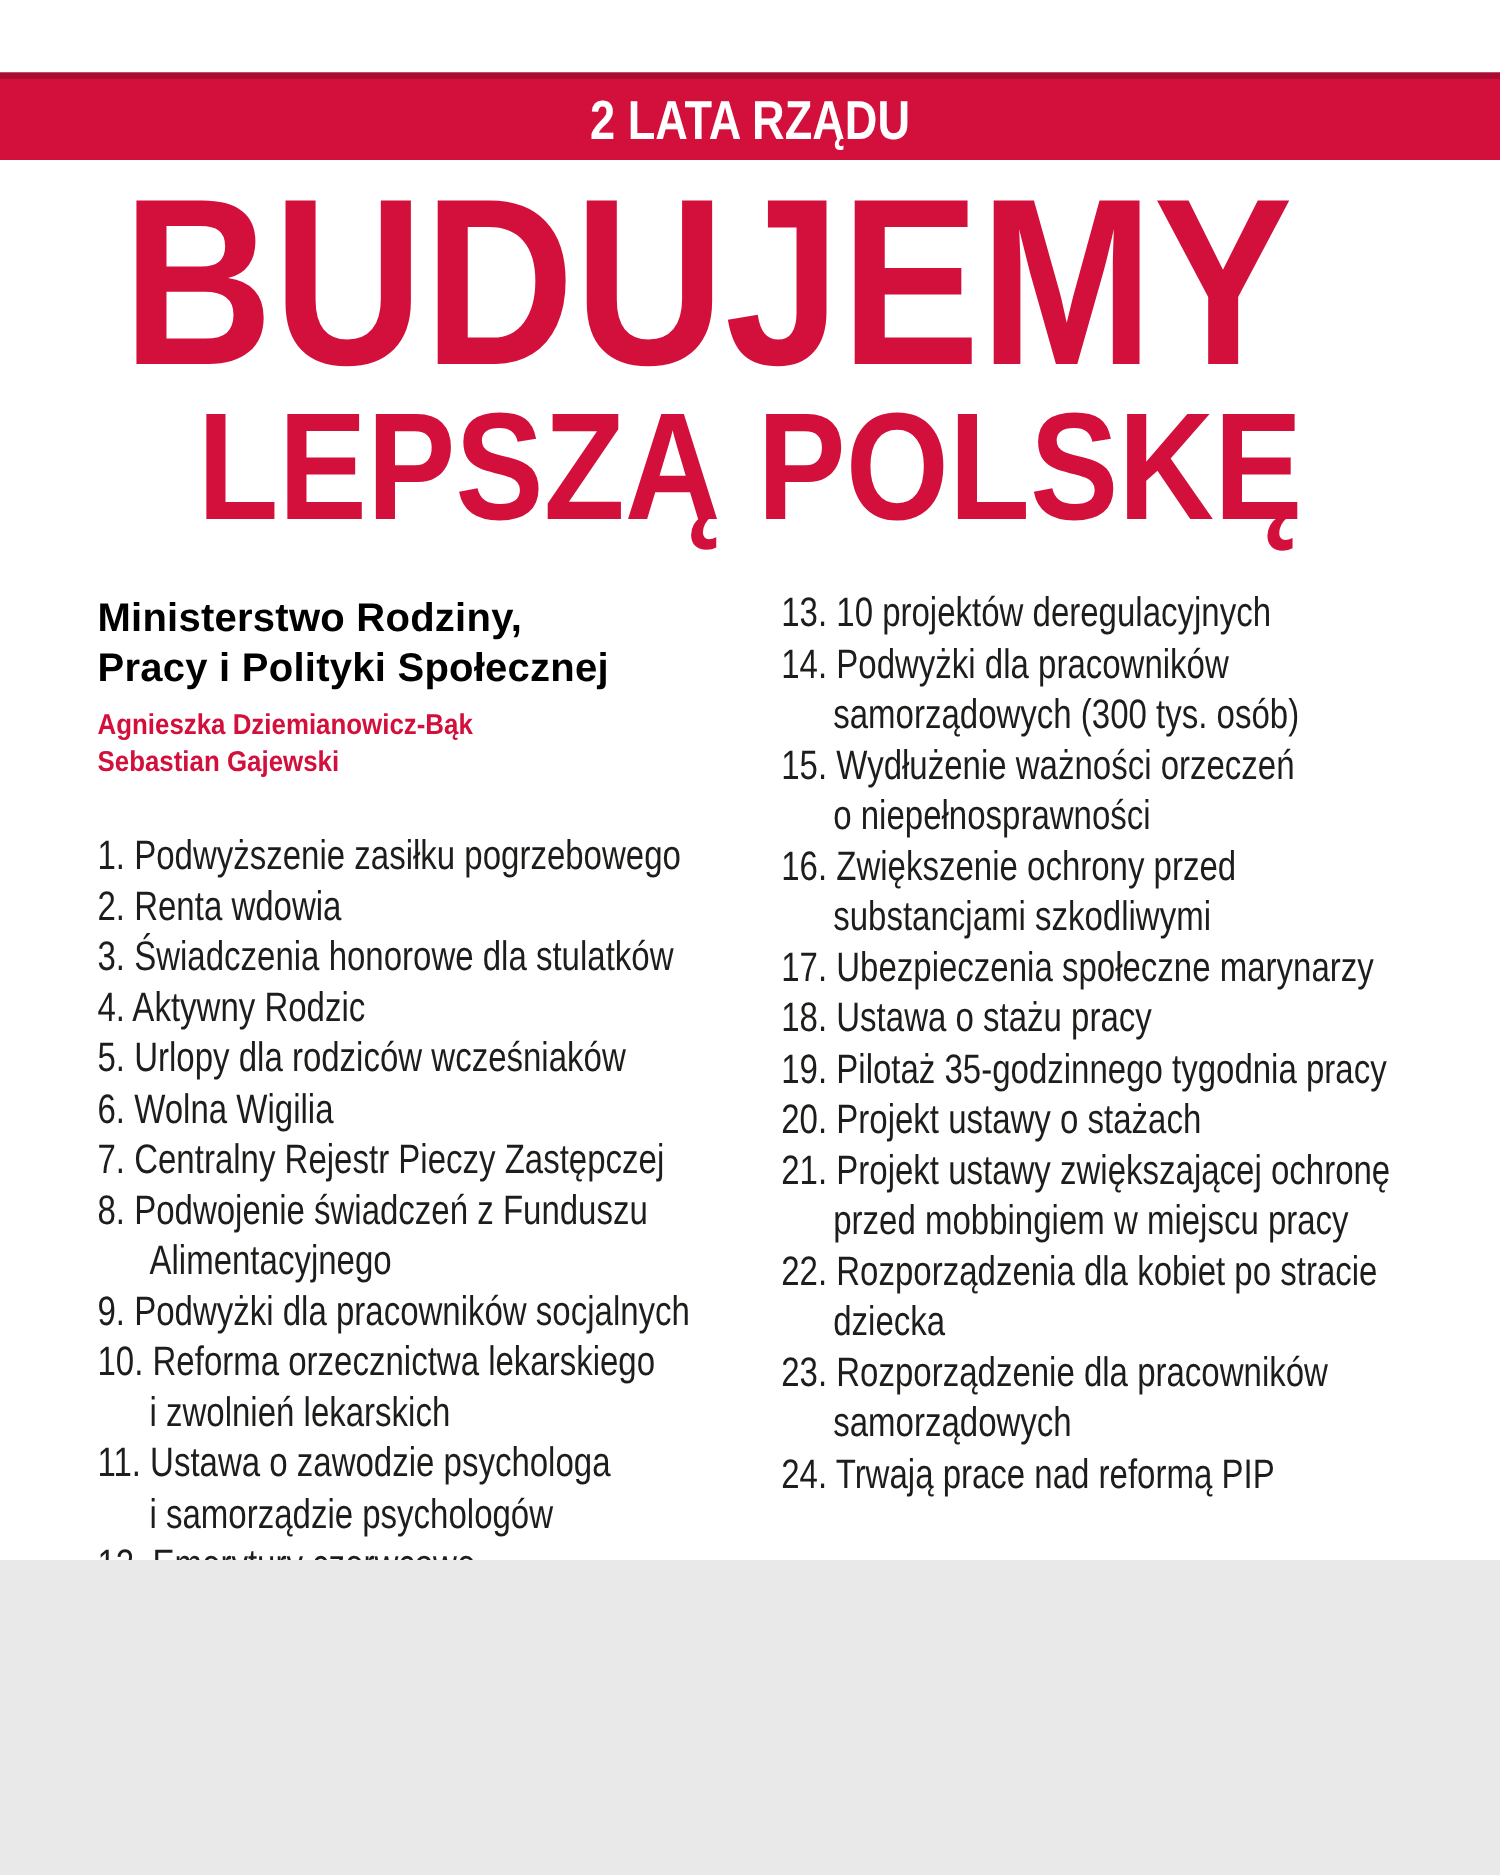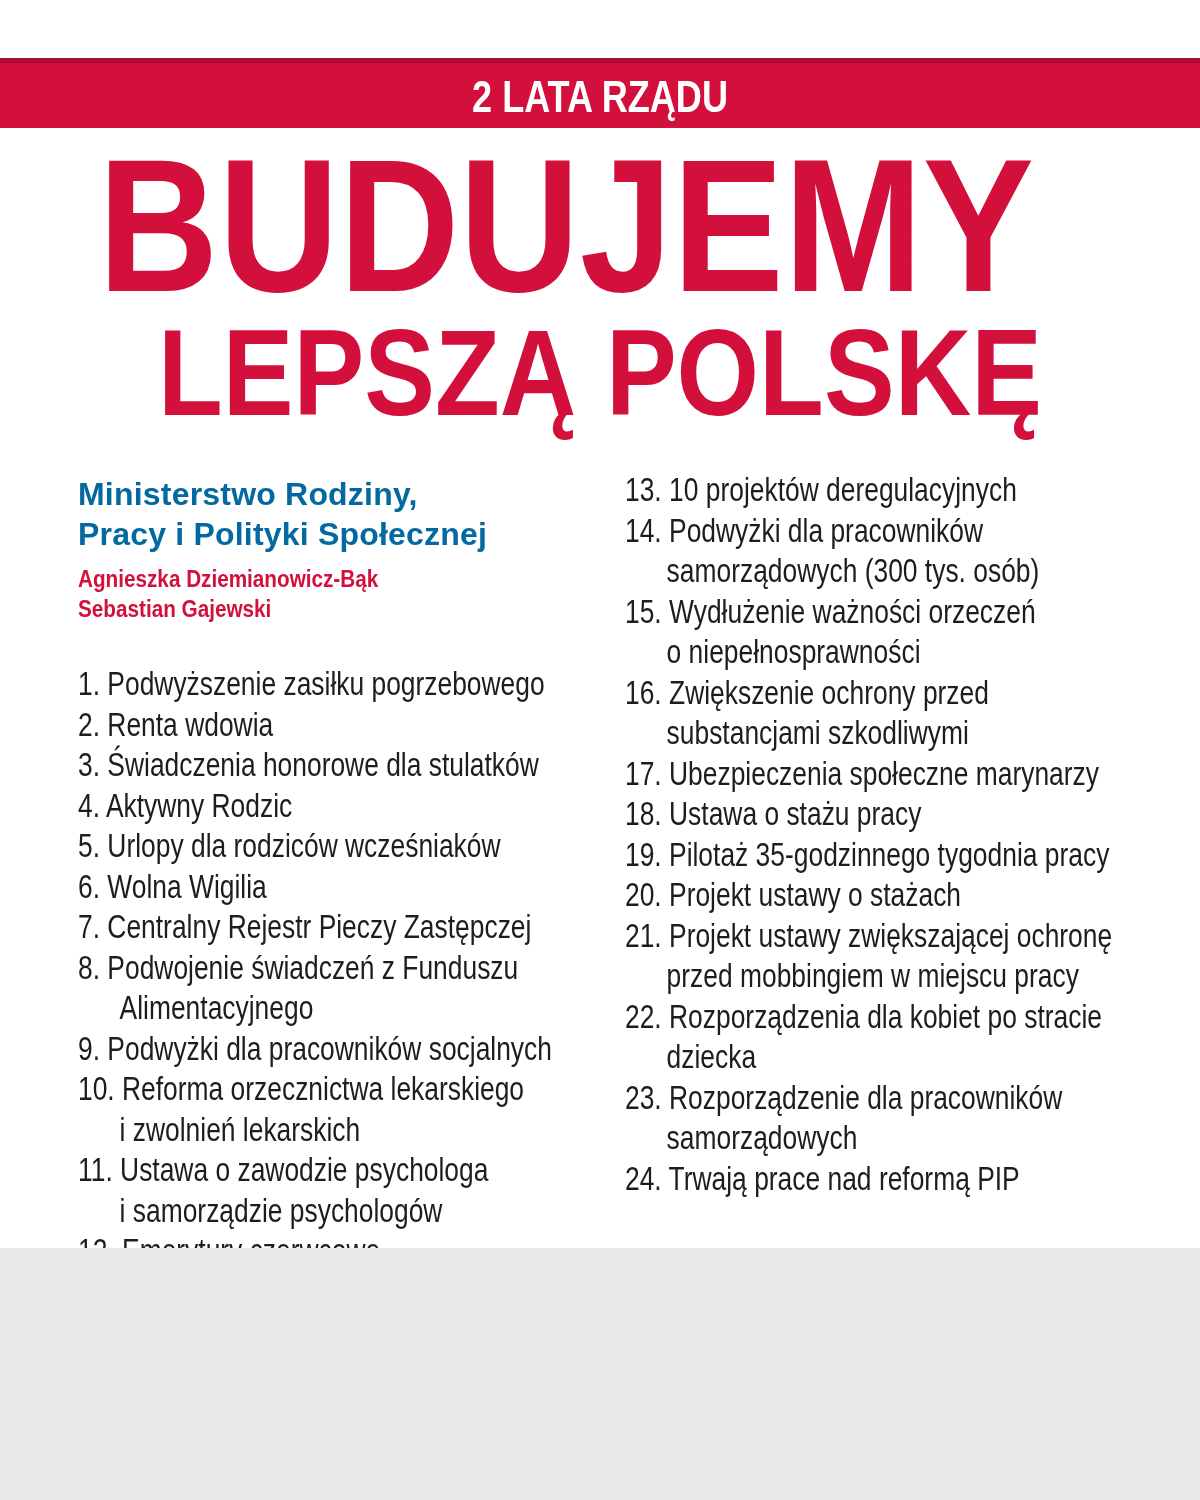--- a/index.html
+++ b/index.html
@@ -25,21 +25,21 @@
   .top-band .band-text{
     color:var(--white);font-weight:bold;font-size:44px;letter-spacing:0px;
     transform:scaleX(0.82);transform-origin:center;white-space:nowrap;padding-top:2px;
   }
   
   .headline-svg{position:absolute;overflow:visible;}
   .headline-svg text{fill:var(--brand-red);font-family:"Liberation Sans","DejaVu Sans",sans-serif;font-weight:bold;}
   
   .ministry{
     position:absolute;left:78px;top:474px;width:560px;
-    font-size:32px;line-height:40px;font-weight:bold;color:#0369a1;
+    font-size:32px;line-height:40px;font-weight:bold;color:#000000;
     white-space:pre-line;letter-spacing:0.2px;
   }
   .ministers{
     position:absolute;left:78px;top:564px;width:560px;
     font-size:23px;line-height:30px;font-weight:bold;color:var(--brand-red);
     transform:scaleX(0.9);transform-origin:left top;
   }
   
   .col{
     position:absolute;color:var(--text-black);

